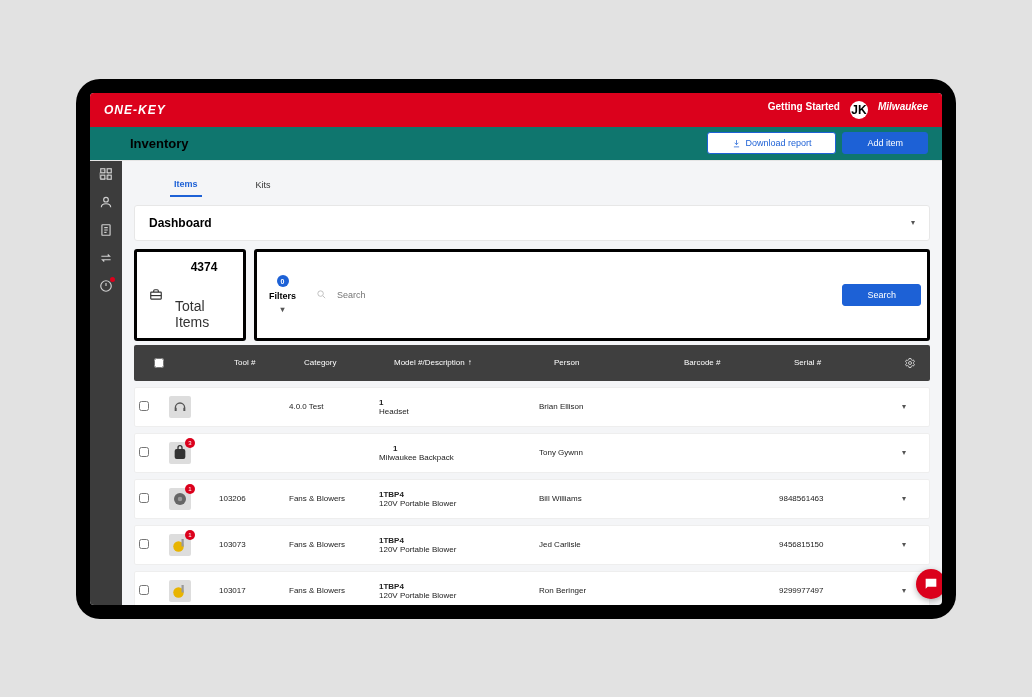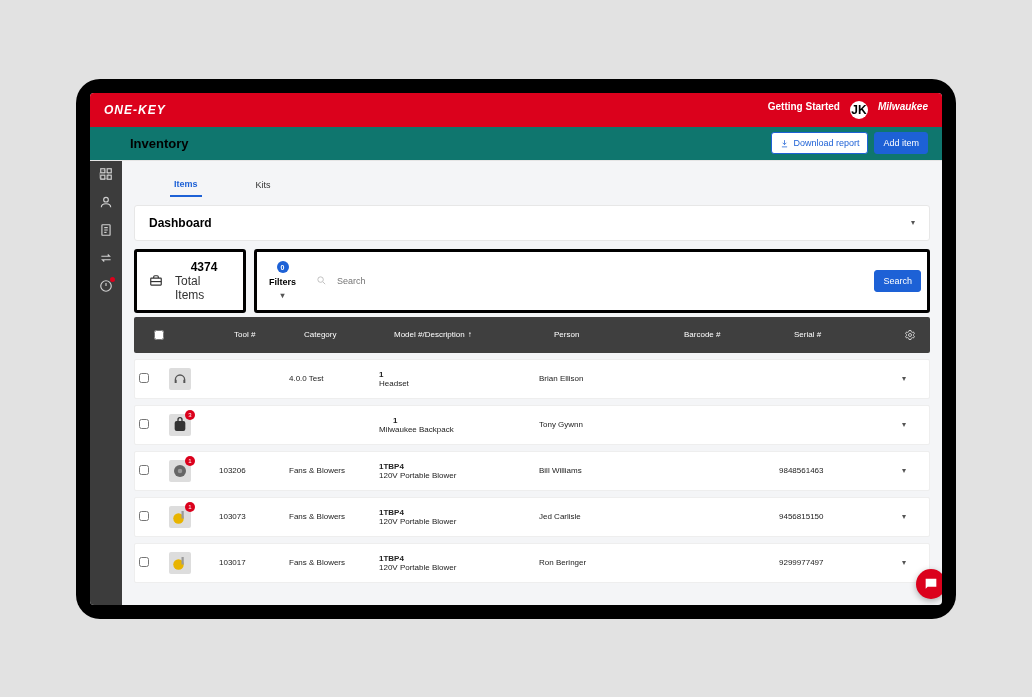--- a/index.html
+++ b/index.html
@@ -9,21 +9,21 @@
   
   .topbar { background:#db011c; height:34px; display:flex; align-items:center; justify-content:space-between; padding:0 14px; color:#fff; font-size:10px; }
   .topbar .left, .topbar .right { display:flex; align-items:flex-start; gap:10px; }
   .brand-logo { font-weight:700; letter-spacing:1px; font-size:12px; font-style: italic;}
   .avatar { width:18px; height:18px; border-radius:50%; background:#fff; color:#000; display:flex; align-items:center; justify-content:center; font-size:12px; font-weight:700; }
   .mlogo { font-style:italic; font-weight:700; font-size:10px; }
   
   .header2 { background:#0f766e; height:34px; display:flex; align-items:center; justify-content:space-between; padding:0 14px 0 40px; border-bottom:1px solid #e5e5e5; position:relative; }
   .header2 .title { font-weight:700; font-size:13px; }
   .header2 .actions { display:flex; align-items:center; gap:6px; }
-  .btn { display:flex; align-items:center; justify-content:center; font-size:9px; padding:5px 8px; border-radius:3px; cursor:pointer; gap:4px; white-space:nowrap; }
+  .btn { display:flex; align-items:center; justify-content:center; font-size:9px; padding:5px 24px; border-radius:3px; cursor:pointer; gap:4px; white-space:nowrap; }
   .btn.outline { border:1px solid #1d61d6; color:#1d61d6; background:#fff; }
   .btn.primary { background:#1d61d6; color:#fff; border:1px solid #1d61d6; }
   
   .body { flex:1; display:flex; overflow:hidden; }
   .sidenav { width:32px; background:#3c3c3c; display:flex; flex-direction:column; align-items:center; padding-top:6px; gap:14px; }
   .sidenav .icn { width:14px; height:14px; color:#cfcfcf; display:flex; align-items:center; justify-content:center; cursor:pointer; position:relative; }
   .sidenav .alert-dot{ position:absolute; top:-2px; right:-2px; width:5px; height:5px; background:#db011c; border-radius:50%; }
   .sn-corner { position:absolute; left:6px; top:42px; width:16px; height:12px; color:#666; }
   
   .main { flex:1; overflow:auto; padding:10px 12px 12px 12px; }
@@ -31,21 +31,21 @@
   .tab { padding:6px 4px; cursor:pointer; color:#333; display:flex; align-items:center; gap:4px;}
   .tab.active { color:#1d61d6; border-bottom:2px solid #1d61d6; font-weight:600; }
   .panel { background:#fff; border:1px solid #e7e7e7; border-radius:3px; padding:10px 14px; margin-top:8px; display:flex; align-items:center; justify-content:space-between; }
   .panel .ptitle { font-weight:700; font-size:12px; }
   .ctrlbar { display:flex; gap:8px; margin-top:8px; }
   .ctrl { background:#fff; border:3px solid #000000; border-radius:3px; display:flex; align-items:center; }
   .ctrl.total { width:112px; flex-direction:row; gap:10px; padding:8px 10px; justify-content:center;}
   .ctrl.total .icn { color:#333; }
   .ctrl.total .nums { display:flex; flex-direction:column; align-items:center; }
   .ctrl.total .big { font-weight:700; font-size:12px; }
-  .ctrl.total .small { font-size:12px; color:#333; }
+  .ctrl.total .small { font-size:14px; color:#333;margin-top:24px; }
   .ctrl.search { flex:1; padding:5px 6px; gap:6px; }
   .filters-btn { display:flex; align-items:center; gap:4px; font-size:9px; font-weight:600; padding:4px 6px; cursor:pointer;flex-direction:column;}
   .filters-btn .count { background:#1d61d6; color:#fff; border-radius:50%; width:12px; height:12px; display:flex; align-items:center; justify-content:center; font-size:7px;}
   .search-input { border:none; outline:none; font-size:9px; flex:1; padding:4px; color:#555;}
   .ctrl.search .search-btn { margin-left:auto; }
   
   .thead { background:#3f3f3f; color:#fff; font-size:8px; height:36px; display:grid; grid-template-columns: 30px 50px 70px 90px 160px 130px 110px 110px 30px; align-items:center; margin-top:4px; border-radius:2px; padding:0 20px; }
   .thead > div { display:flex; align-items:center; gap:3px; }
   .sort-arrow { font-size:8px; }
   input[type="checkbox"]{ width:10px; height:10px; accent-color:#999; cursor:pointer;}

